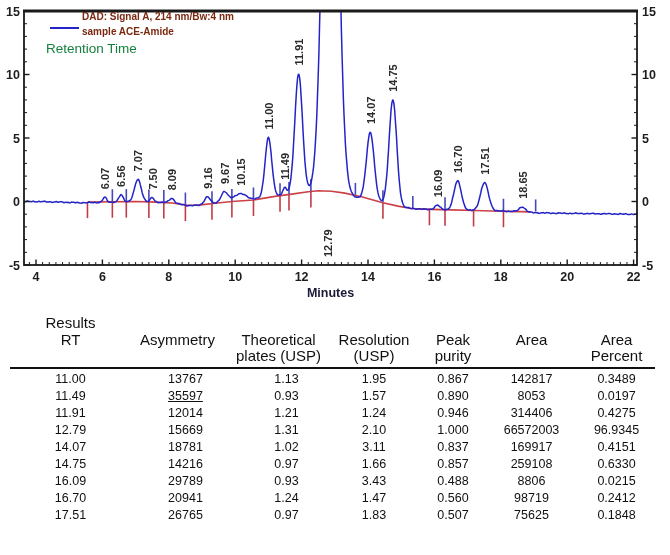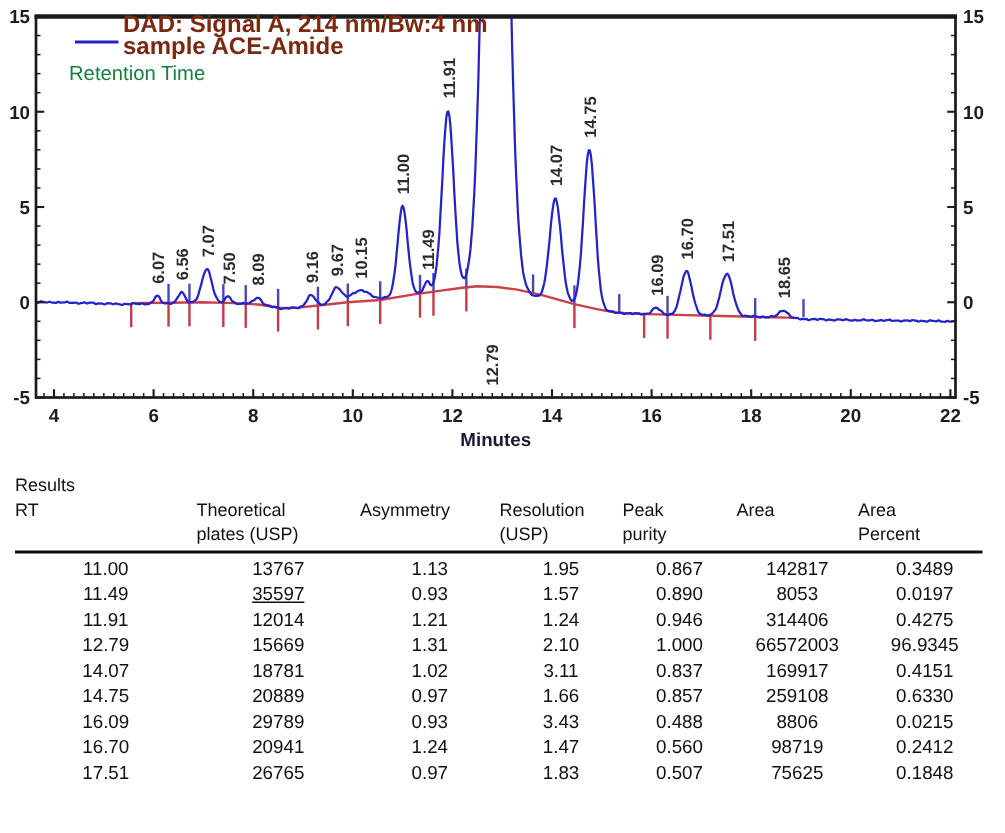--- a/index.html
+++ b/index.html
@@ -1,24 +1,24 @@
 <!DOCTYPE html>
 <html><head>
 <meta charset="utf-8">
 <style>
   html,body{margin:0;padding:0;background:#ffffff;}
   body{width:670px;height:555px;font-family:"Liberation Sans",sans-serif;overflow:hidden;}
   .chart-panel{position:relative;width:670px;height:308px;}
   #chart-svg{position:absolute;left:0;top:0;}
   .legend-swatch{position:absolute;left:50px;top:27px;width:29px;height:0;border-top:2.5px solid #2233cc;}
-  .legend-text{position:absolute;left:82px;top:10px;font-size:16px;font-weight:bold;line-height:14.5px;white-space:nowrap;}
+  .legend-text{position:absolute;left:82px;top:10px;font-size:10px;font-weight:bold;line-height:14.5px;white-space:nowrap;}
   .retention-label{position:absolute;left:46px;top:41px;font-size:13.5px;font-weight:500;white-space:nowrap;}
   .results-section{padding-top:7px;color:#111;}
   .thead-row,.table-row{display:flex;margin-left:10px;}
-  .th{font-size:12px;}
+  .th{text-align:center;font-size:15px;}
   .th .hline{line-height:16.5px;height:16.5px;white-space:nowrap;}
   .header-rule{margin-left:10px;width:645px;border-top:2px solid #111;margin-top:2px;margin-bottom:2px;}
   .td{text-align:center;font-size:12.5px;line-height:17px;height:17px;white-space:nowrap;}
 </style>
 </head>
 <body>
 
 <div class="chart-panel">
   <svg id="chart-svg" width="670" height="308">
       <defs>
@@ -246,29 +246,29 @@
   <div class="retention-label" style="color: #15803d;">Retention Time</div>
 </div>
 
 <div class="results-section" id="results-section">
     <div class="thead-row">
       <div class="th" style="width: 121px;">
         <div class="hline">Results</div>
         <div class="hline">RT</div>
         <div class="hline">&nbsp;</div>
       </div>
+      <div class="th" style="width: 93px;">
+        <div class="hline">&nbsp;</div>
+        <div class="hline">Asymmetry</div>
+        <div class="hline">&nbsp;</div>
+      </div>
       <div class="th" style="width: 109px;">
         <div class="hline">&nbsp;</div>
         <div class="hline">Theoretical</div>
         <div class="hline">plates (USP)</div>
-      </div>
-      <div class="th" style="width: 93px;">
-        <div class="hline">&nbsp;</div>
-        <div class="hline">Asymmetry</div>
-        <div class="hline">&nbsp;</div>
       </div>
       <div class="th" style="width: 82px;">
         <div class="hline">&nbsp;</div>
         <div class="hline">Resolution</div>
         <div class="hline">(USP)</div>
       </div>
       <div class="th" style="width: 76px;">
         <div class="hline">&nbsp;</div>
         <div class="hline">Peak</div>
         <div class="hline">purity</div>
@@ -325,21 +325,21 @@
       <div class="td" style="width: 121px;">14.07</div>
       <div class="td" style="width: 109px;">18781</div>
       <div class="td" style="width: 93px;">1.02</div>
       <div class="td" style="width: 82px;">3.11</div>
       <div class="td" style="width: 76px;">0.837</div>
       <div class="td" style="width: 81px;">169917</div>
       <div class="td" style="width: 89px;">0.4151</div>
     </div>
     <div class="table-row">
       <div class="td" style="width: 121px;">14.75</div>
-      <div class="td" style="width: 109px;">20889</div>
+      <div class="td" style="width: 109px;">14216</div>
       <div class="td" style="width: 93px;">0.97</div>
       <div class="td" style="width: 82px;">1.66</div>
       <div class="td" style="width: 76px;">0.857</div>
       <div class="td" style="width: 81px;">259108</div>
       <div class="td" style="width: 89px;">0.6330</div>
     </div>
     <div class="table-row">
       <div class="td" style="width: 121px;">16.09</div>
       <div class="td" style="width: 109px;">29789</div>
       <div class="td" style="width: 93px;">0.93</div>

